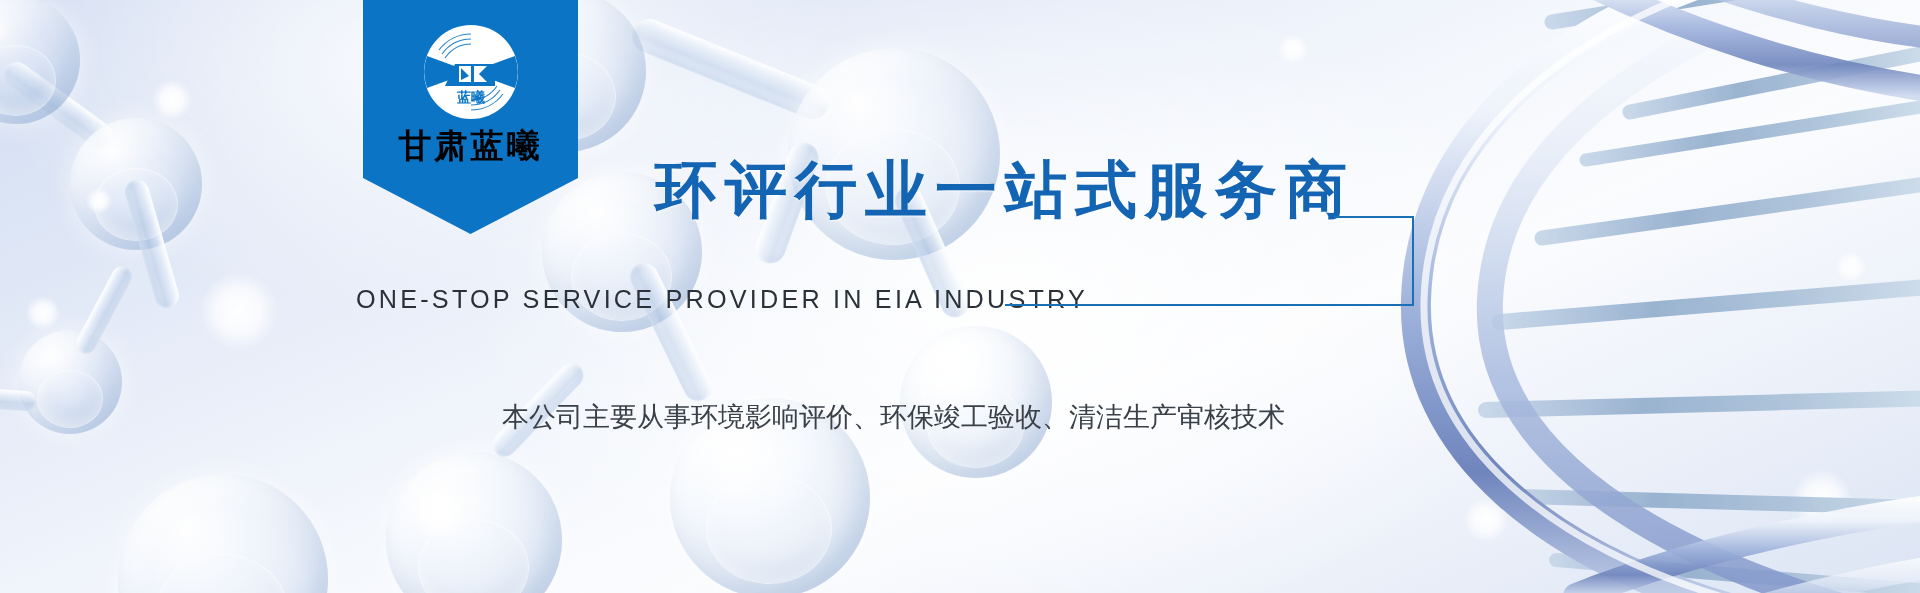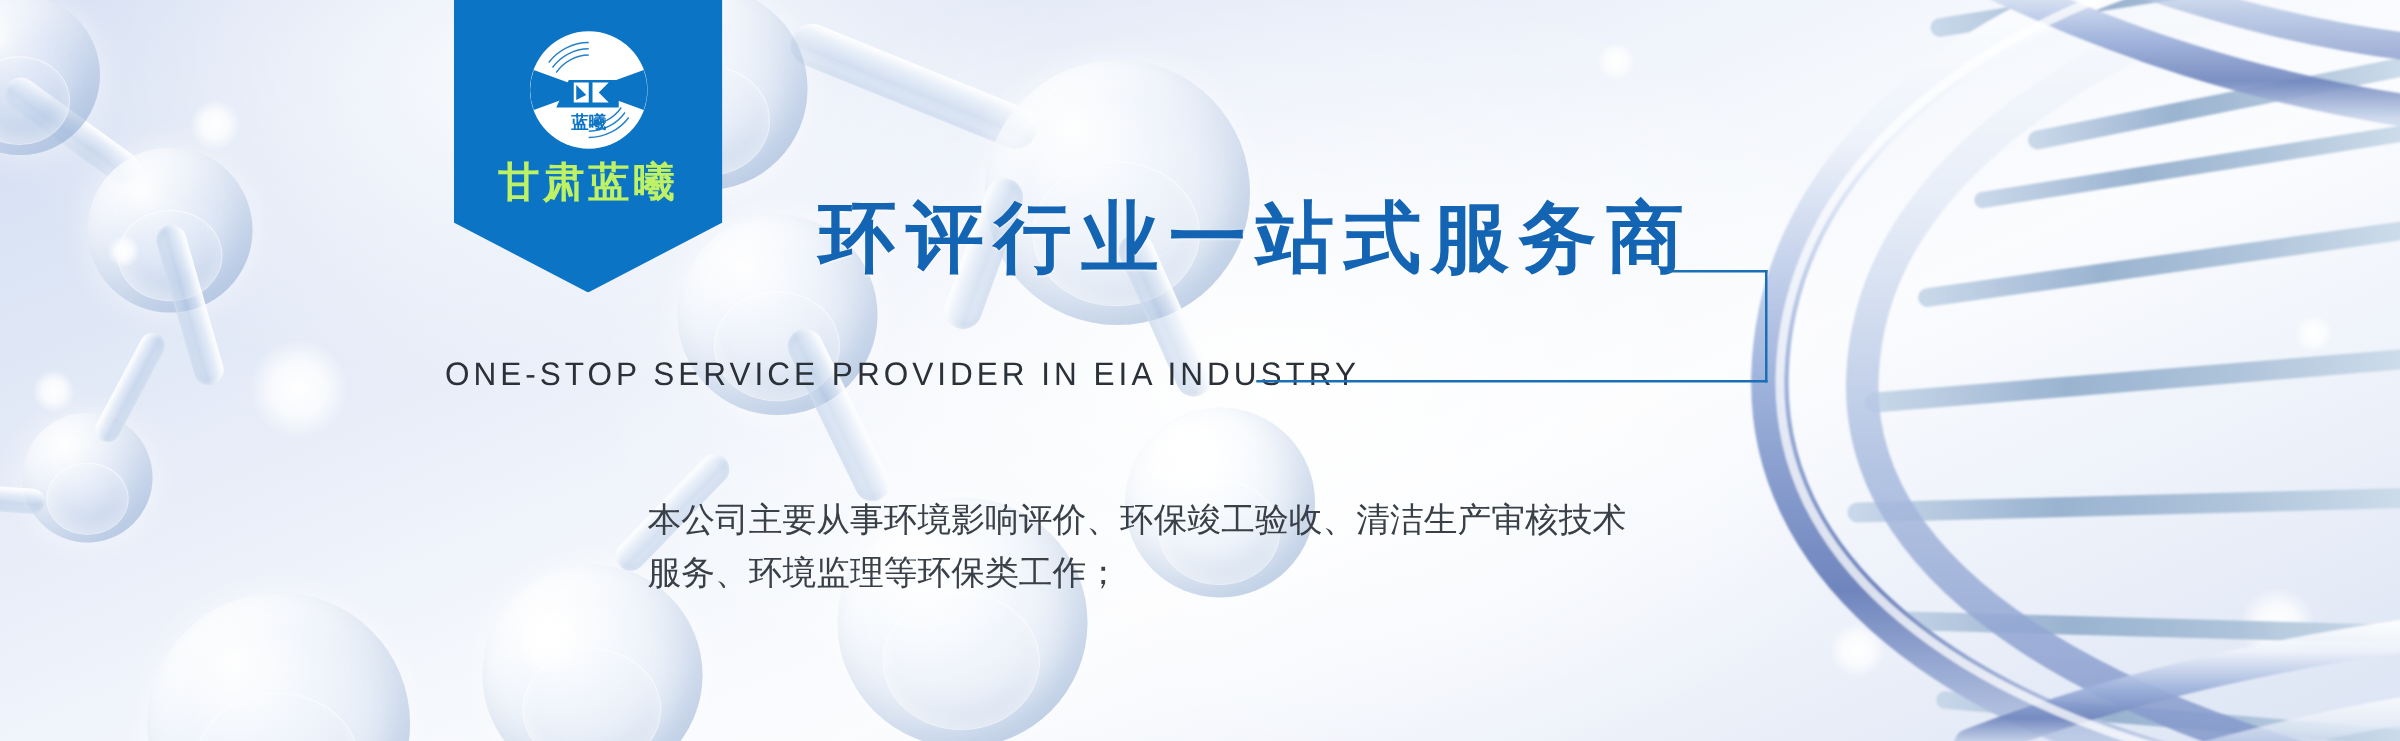--- a/index.html
+++ b/index.html
@@ -82,21 +82,21 @@
     left: 50%;
     top: 20px;
     transform: translateX(-50%);
     width: 104px; height: 104px;
   }
   .ribbon-name {
     position: absolute;
     left: 0; right: 0;
     top: 124px;
     text-align: center;
-    color: #bef264;
+    color: #000000;
     font-size: 33px;
     font-weight: 700;
     letter-spacing: 3px;
     font-family: "DejaVu Sans", "Liberation Sans", sans-serif;
     white-space: nowrap;
   }
 
   
   .headline {
     position: absolute;
@@ -128,21 +128,21 @@
     position: absolute;
     left: 502px;
     top: 396px;
     width: 800px;
     font-size: 27px;
     line-height: 42px;
     color: #3a4048;
     font-family: "DejaVu Serif", "Liberation Serif", serif;
     z-index: 5;
   }
-  .body-copy span { display: block; margin-left: 16px; }
+  .body-copy span { display: block; }
 
   
   .rule {
     position: absolute;
     background: #1b6fb5;
     z-index: 5;
   }
   .rule-top    { left: 1334px; top: 216px; width: 80px;  height: 2px; }
   .rule-vert   { left: 1412px; top: 216px; width: 2px;   height: 90px; }
   .rule-bottom { left: 1005px; top: 304px; width: 409px; height: 2px; }
@@ -272,20 +272,19 @@
     </div>
     <div class="ribbon-name">甘肃蓝曦</div>
   </div>
 
   <div class="headline" style="color: rgb(20, 100, 180); font-family: Liberation Mono, monospace;">环评行业一站式服务商</div>
 
   <div class="subhead">ONE-STOP SERVICE PROVIDER IN EIA INDUSTRY</div>
 
   <div class="body-copy">
     <span>本公司主要从事环境影响评价、环保竣工验收、清洁生产审核技术</span>
-    <span>服务、环境监理等环保类工作；</span>
   </div>
 
   <div class="rule rule-top" style="background: rgb(27, 111, 181);"></div>
   <div class="rule rule-vert" style="background: rgb(27, 111, 181);"></div>
   <div class="rule rule-bottom" style="background: rgb(27, 111, 181);"></div>
 
 </div>
 
 </body></html>

